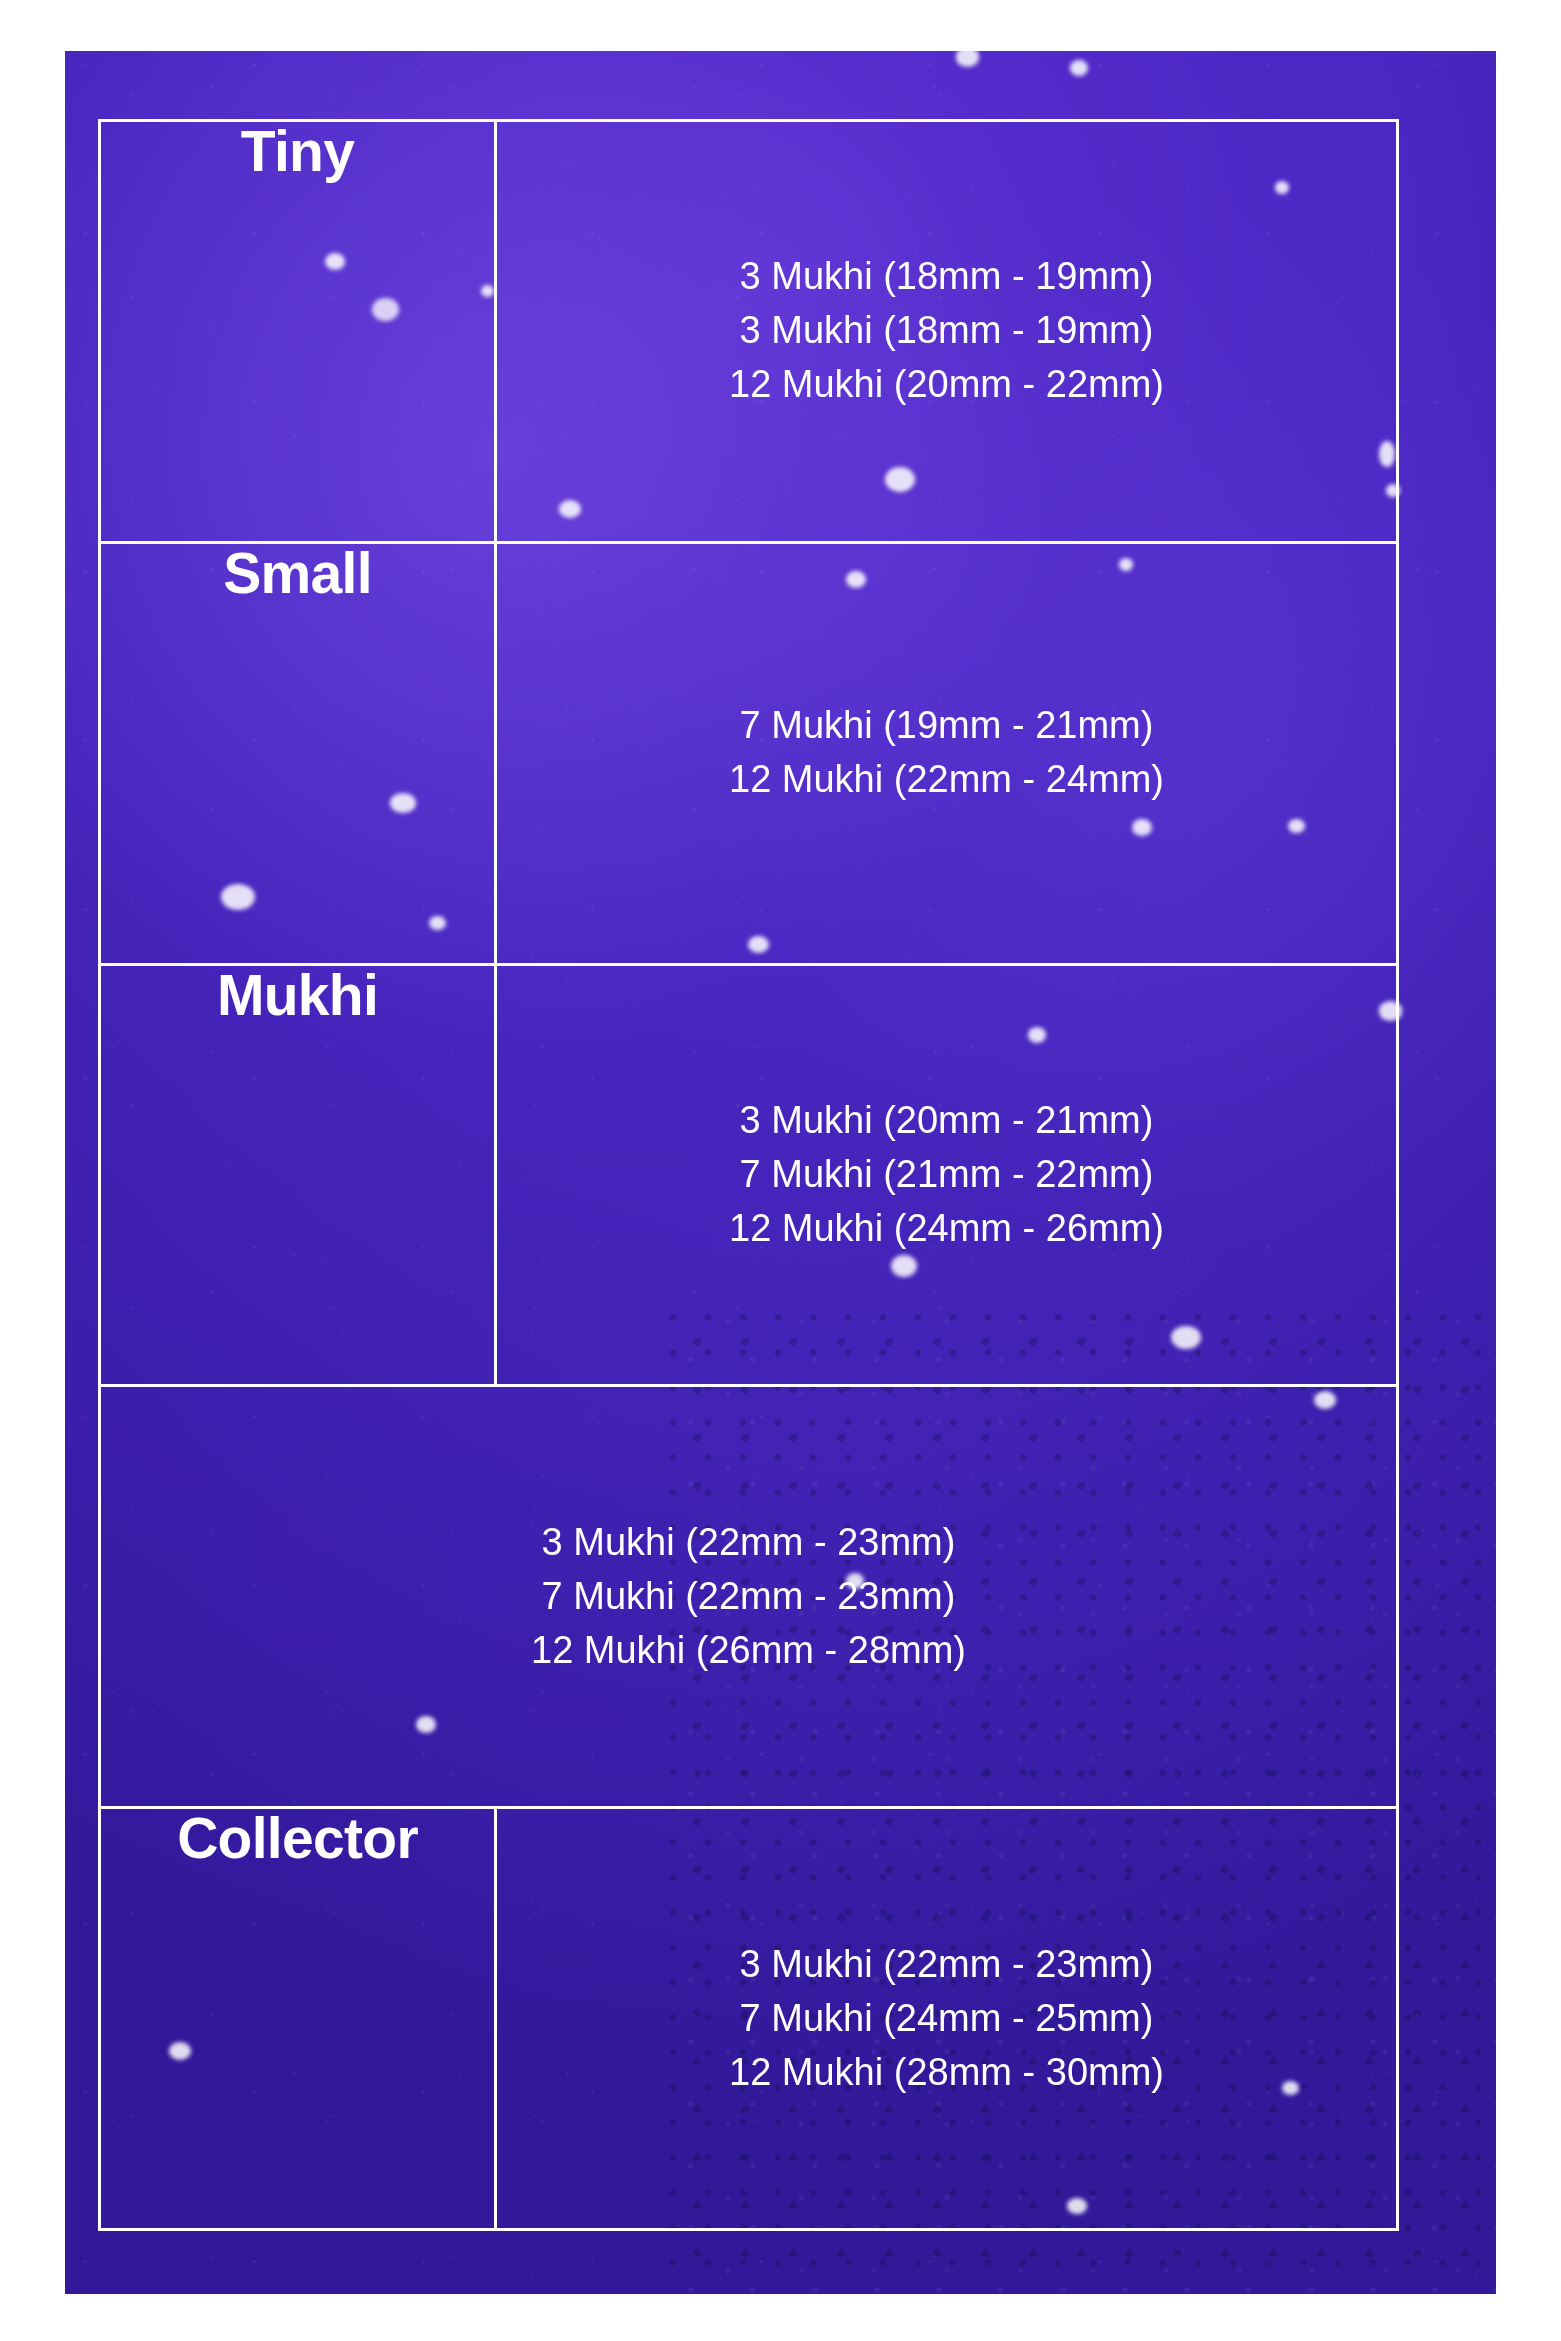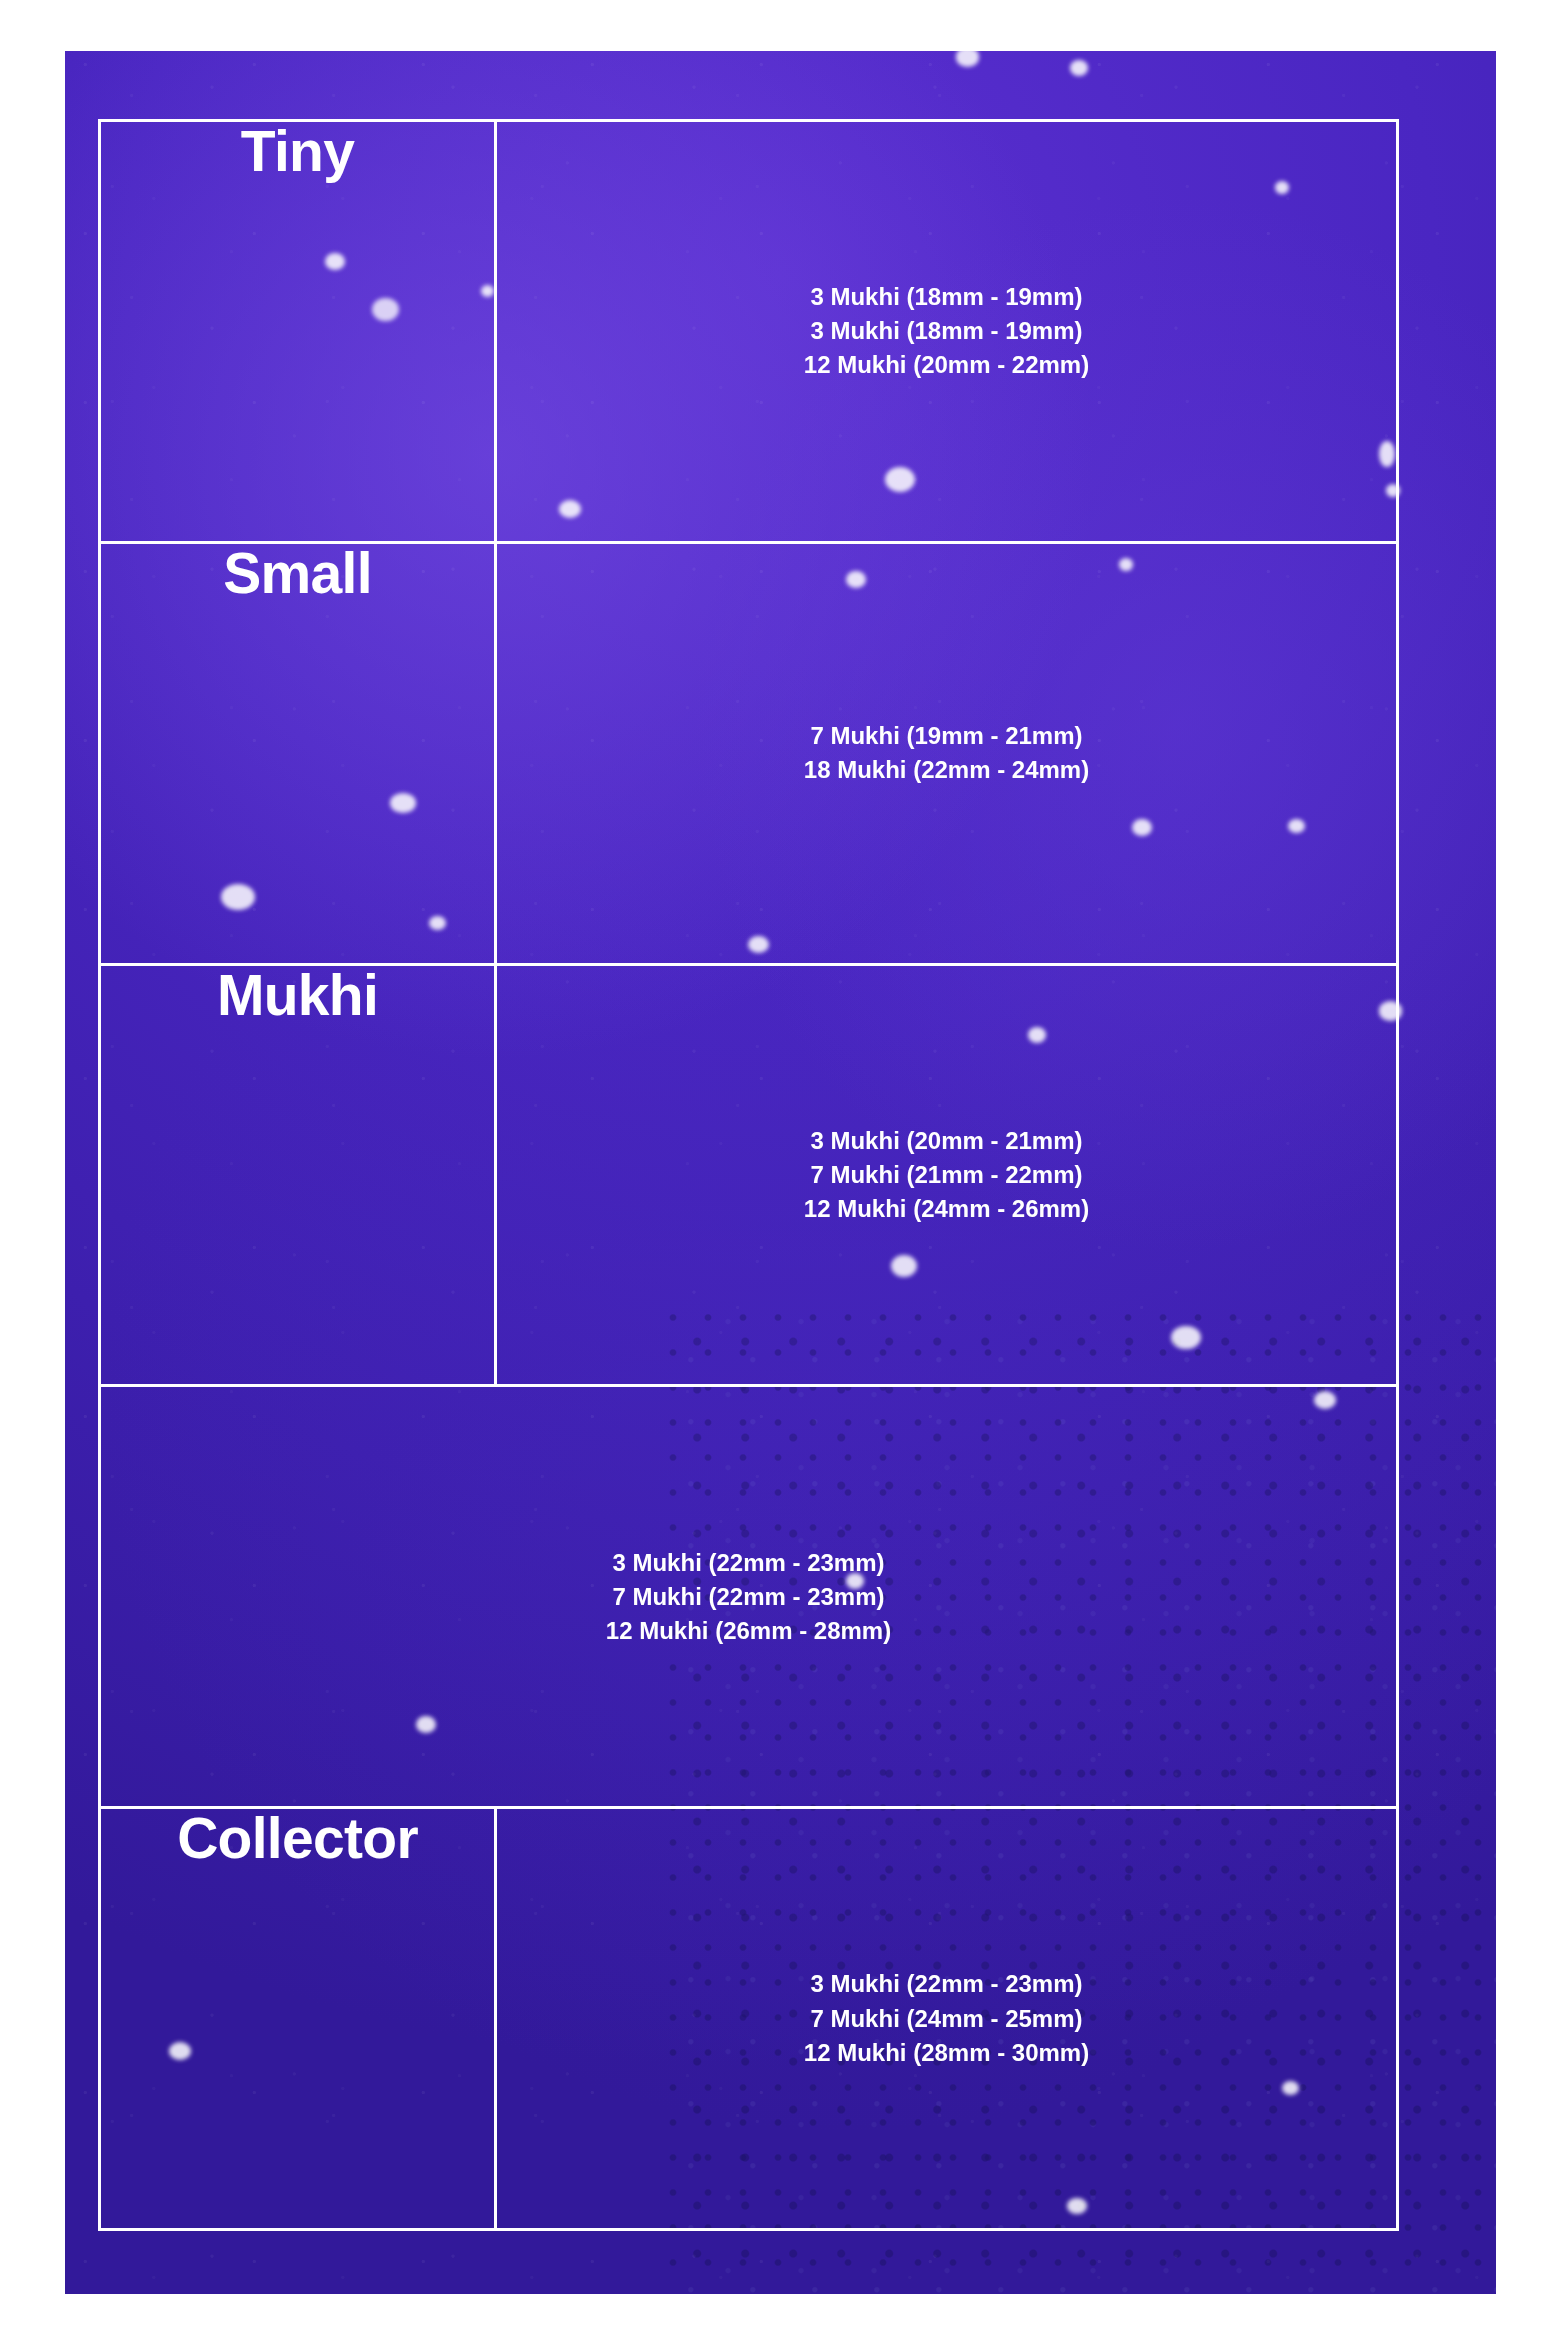--- a/index.html
+++ b/index.html
@@ -120,22 +120,22 @@
     align-items: center;
     justify-content: center;
     box-sizing: border-box;
     padding: 0 26px;
   }
   .spec-lines {
     text-align: center;
   }
   .spec-lines div {
     color: #ffffff;
-    font-size: 24px;
-    font-weight: 700;
+    font-size: 38px;
+    font-weight: 400;
     line-height: 1.42;
     white-space: nowrap;
   }
 </style>
 </head>
 <body>
 
 <div class="poster">
   <div class="bg-base"></div>
   <div class="bg-glow-1"></div>
@@ -186,21 +186,21 @@
       </div>
     </div>
 
     <div class="row">
       <div class="cell-label">
         <span>Small</span>
       </div>
       <div class="cell-spec">
         <div class="spec-lines">
           <div>7 Mukhi (19mm - 21mm)</div>
-          <div>18 Mukhi (22mm - 24mm)</div>
+          <div>12 Mukhi (22mm - 24mm)</div>
         </div>
       </div>
     </div>
 
     <div class="row">
       <div class="cell-label">
         <span>Mukhi</span>
       </div>
       <div class="cell-spec">
         <div class="spec-lines">

